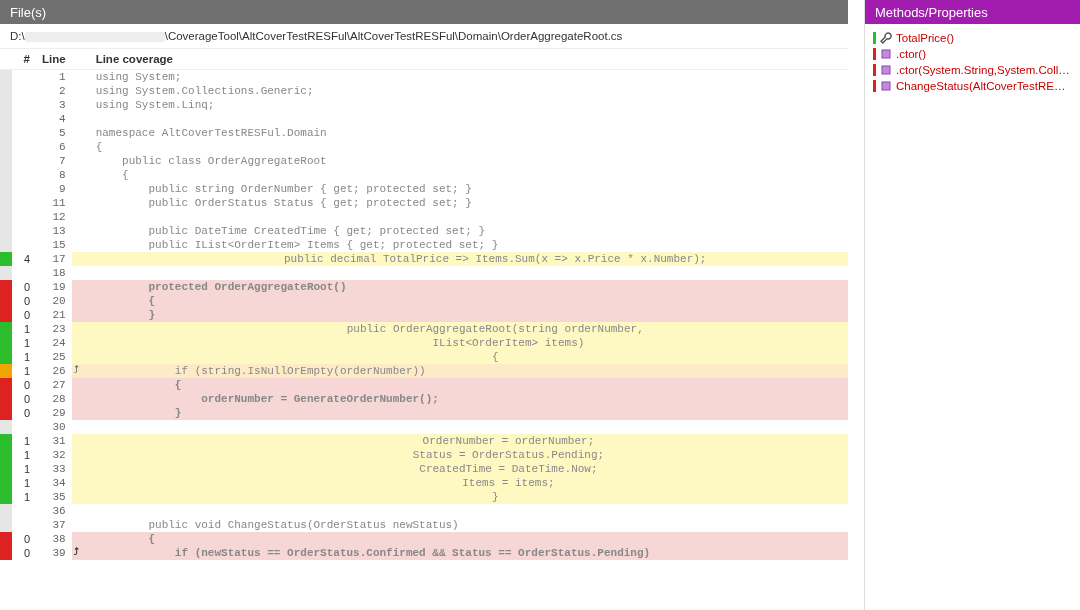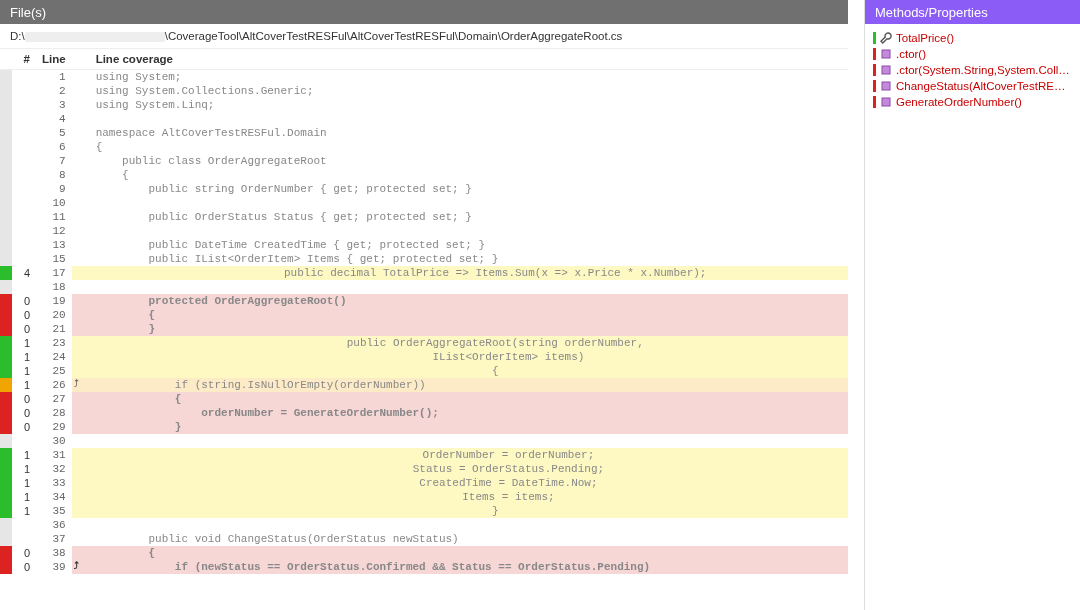--- a/index.html
+++ b/index.html
@@ -20,21 +20,21 @@
   td.lno { width: 32px; text-align: right; color: #666; }
   td.br  { width: 18px; color: #333; font-size: 10px; text-align: left; padding-left: 2px; }
   td.src { color: #888; }
   .g-none  { background: #e6e6e6; }
   .g-green { background: #2bbd2b; }
   .g-red   { background: #d22; }
   .g-amber { background: #f0a500; }
   .row-green  td.src, .row-green td.br  { background: #fef9c3; text-align: center; }
   .row-red    td.src, .row-red   td.br  { background: #f7d6d6; font-weight: bold; }
   .row-amber  td.src, .row-amber td.br  { background: #fdebc8; }
-  .right .titlebar { background: #8b5cf6; }
+  .right .titlebar { background: #a21caf; }
   .methods { padding: 6px 4px; }
   .methods .m { display: flex; align-items: flex-end; gap: 4px; padding: 2px 4px; font-size: 11.5px; cursor: pointer; }
   .methods .bar { width: 3px; height: 12px; flex: 0 0 3px; }
   .methods .bar.g { background: #2bbd2b; }
   .methods .bar.r { background: #d22; }
   .methods .icon { width: 12px; height: 12px; flex: 0 0 12px; display: flex; align-items: center; justify-content: center; }
   .methods .label { color: #c80000; white-space: nowrap; overflow: hidden; text-overflow: ellipsis; flex: 1; }
   .icon-method {  }
   .icon-method svg rect { fill: #c489d8; stroke: #8a4aad; stroke-width:1; }
   .icon-wrench svg { stroke:#555; fill:none; stroke-width:1.4; }
@@ -117,27 +117,20 @@
               <td class="lno">8</td>
               <td class="br"></td>
               <td class="src">    {</td>
             </tr>
             <tr>
               <td class="gut g-none"></td>
               <td class="hit"></td>
               <td class="lno">9</td>
               <td class="br"></td>
               <td class="src">        public string OrderNumber { get; protected set; }</td>
-            </tr>
-            <tr>
-              <td class="gut g-none"></td>
-              <td class="hit"></td>
-              <td class="lno">10</td>
-              <td class="br"></td>
-              <td class="src"></td>
             </tr>
             <tr>
               <td class="gut g-none"></td>
               <td class="hit"></td>
               <td class="lno">11</td>
               <td class="br"></td>
               <td class="src">        public OrderStatus Status { get; protected set; }</td>
             </tr>
             <tr>
               <td class="gut g-none"></td>
@@ -352,24 +345,15 @@
         </div>
         <div class="m">
           <div class="bar r"></div>
           <div class="icon icon-method">
             <svg width="10" height="10">
               <rect x="1" y="1" width="8" height="8"></rect>
             </svg>
           </div>
           <div class="label">ChangeStatus(AltCoverTestRESFul.Dom…</div>
         </div>
-        <div class="m">
-          <div class="bar r"></div>
-          <div class="icon icon-method">
-            <svg width="10" height="10">
-              <rect x="1" y="1" width="8" height="8"></rect>
-            </svg>
-          </div>
-          <div class="label">GenerateOrderNumber()</div>
-        </div>
       </div>
   </div>
 </div>
 
 </body></html>

